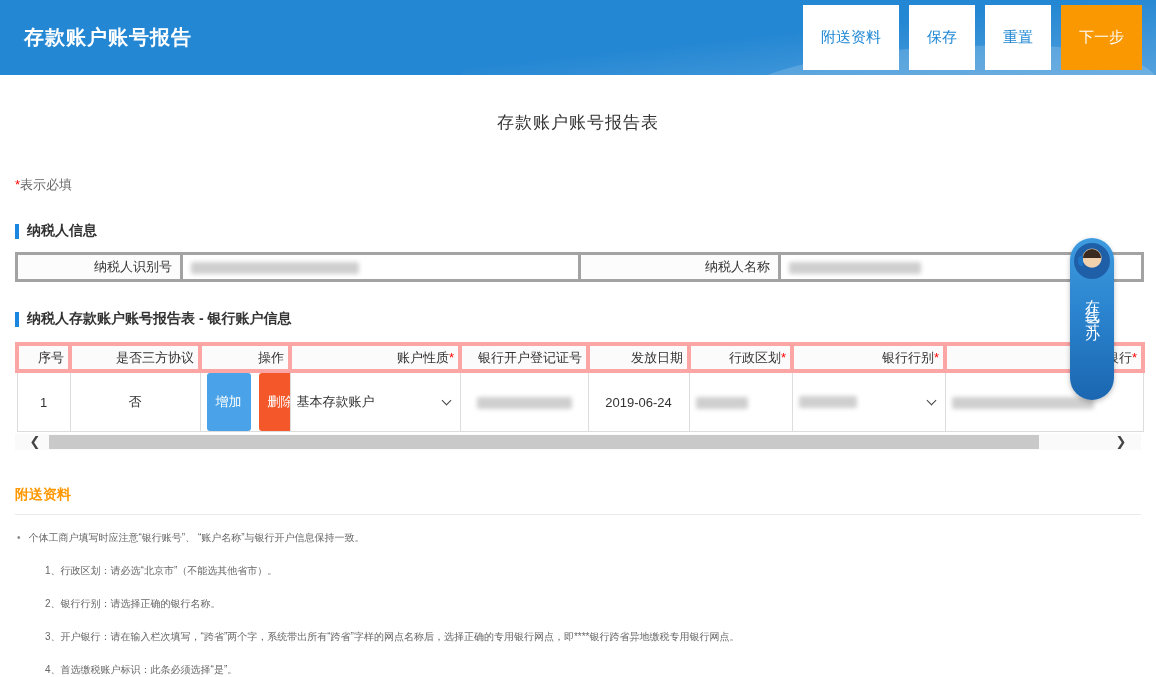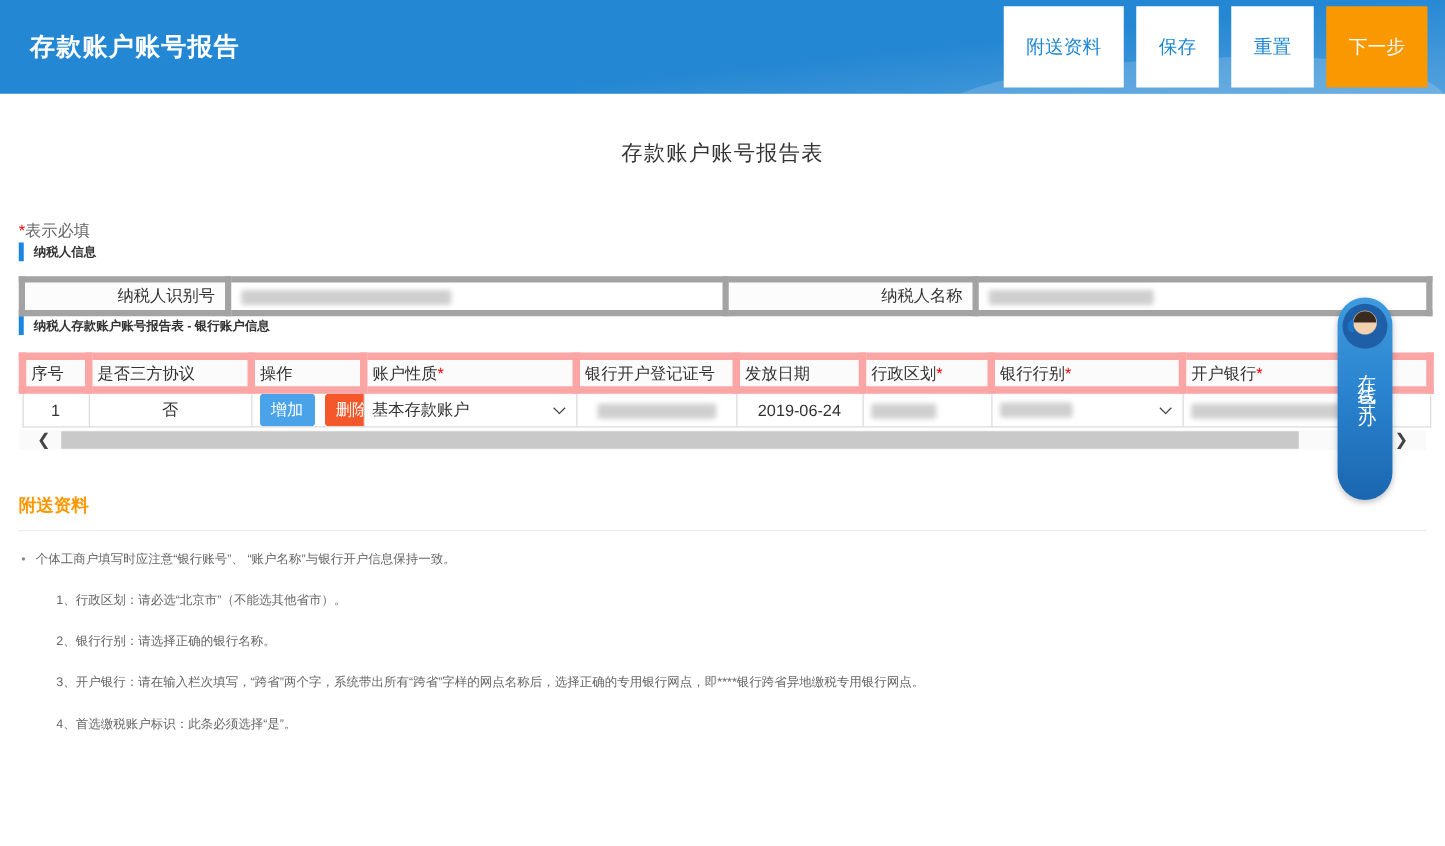--- a/index.html
+++ b/index.html
@@ -14,35 +14,35 @@
   .header-btns { display:flex; gap:10px; z-index:2; }
   .hbtn { min-width:62px; padding:23px 18px; font-size:15px; background:#fff; color:#1e87d4; border:none; cursor:pointer; text-align:center; font-family:inherit; }
   .hbtn.primary { background:#f99800; color:#fff; }
 
   
   .content { padding:0 15px; position:relative; }
   .form-title { text-align:center; font-size:17px; color:#333; margin-top:36px; letter-spacing:1px; }
   .required-note { margin-top:42px; font-size:13px; color:#666; }
   .req { color:#f00; }
 
-  .section-title { display:flex; align-items:center; font-size:10px; font-weight:bold; color:#333; }
+  .section-title { display:flex; align-items:center; margin-top:28px; font-size:14px; font-weight:bold; color:#333; }
   .section-bar { width:4px; height:15px; background:#1a86e0; margin-right:8px; }
 
   table { border-collapse:collapse; width:1126px; table-layout:fixed; font-size:13px; color:#333; }
   .tp-table { margin-top:12px; }
-  .tp-table td { border:5px solid #a3a3a3; height:27px; padding:0 8px; background:#fff; }
+  .tp-table td { border:3px solid #a3a3a3; height:27px; padding:0 8px; background:#fff; }
   .tp-table td.lbl { text-align:right; background:#fcfcfc; }
 
   .bank-table { margin-top:14px; }
-  .bank-table th { border:6px solid #fca5a5; background:#fbfbfb; font-weight:normal; height:27px; text-align:left; padding:0 4px; overflow:hidden; white-space:nowrap; }
+  .bank-table th { border:4px solid #fca5a5; background:#fbfbfb; font-weight:normal; height:27px; text-align:right; padding:0 4px; overflow:hidden; white-space:nowrap; }
   .bank-table td { border:1px solid #dcdcdc; height:29px; text-align:center; padding:0 6px; background:#fff; overflow:hidden; white-space:nowrap; }
 
   .redact { display:inline-block; height:12px; background:#cfcfcf; border-radius:2px; filter:blur(2px); vertical-align:middle; }
 
-  .mini-btn { display:inline-block; color:#fff; font-size:13px; padding:4px 9px; border:none; border-radius:3px; cursor:pointer; font-family:inherit; }
+  .mini-btn { display:inline-block; color:#fff; font-size:13px; padding:20px 9px; border:none; border-radius:3px; cursor:pointer; font-family:inherit; }
   .mini-btn.add { background:#4aa3e8; margin-right:8px; }
   .mini-btn.del { background:#f4582a; }
 
   .fake-select { display:flex; align-items:center; justify-content:space-between; width:100%; cursor:pointer; }
   .chev { width:7px; height:7px; border-right:1.6px solid #444; border-bottom:1.6px solid #444; transform:rotate(45deg); margin:-3px 4px 0 0; flex:none; }
 
   
   .hscroll { position:relative; width:1126px; height:16px; margin-top:2px; background:#fafafa; }
   .hscroll .arrow { position:absolute; top:0; width:24px; height:16px; line-height:16px; text-align:center; color:#444; font-size:13px; font-weight:bold; cursor:pointer; }
   .hscroll .arrow.left { left:8px; }

